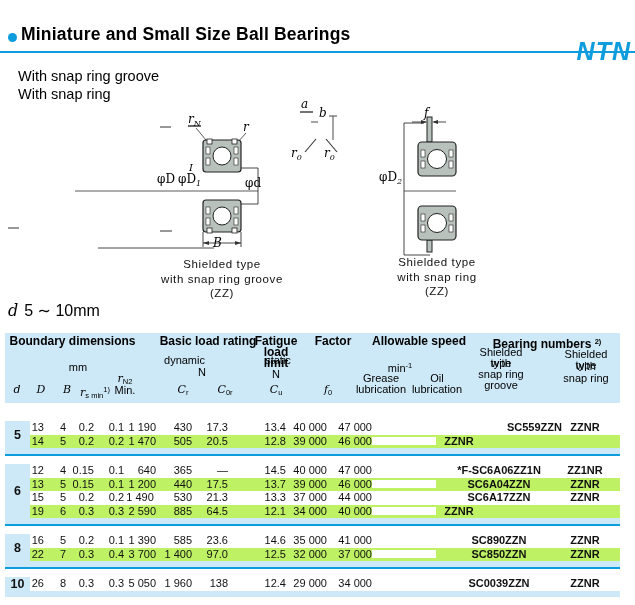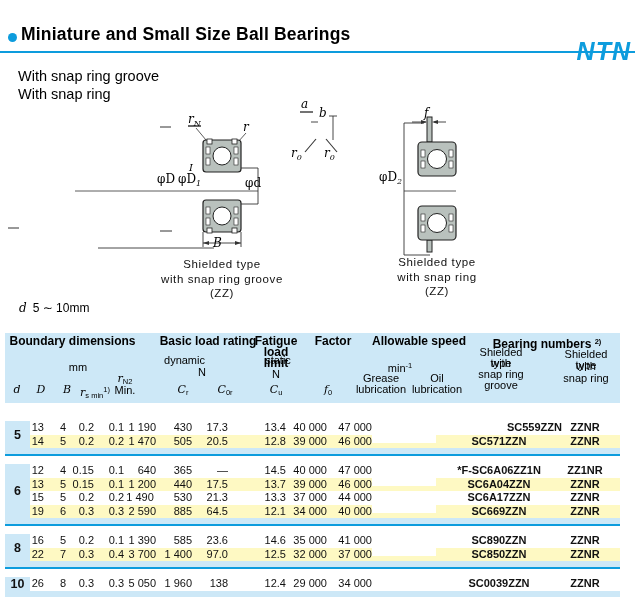--- a/index.html
+++ b/index.html
@@ -12,38 +12,38 @@
   #rule{left:0;top:51px;width:635px;height:2px;background:#0d9cdd;}
   #logo{right:4px;top:39px;font-size:25px;font-weight:bold;font-style:italic;
         color:#0d9cdd;letter-spacing:1px;line-height:25px;}
   #subtitle{left:18px;top:67px;font-size:14.5px;line-height:18px;color:#000;}
   
   .dlab{font-family:"DejaVu Serif",serif;font-style:italic;font-size:12px;color:#000;white-space:nowrap;}
   .dlab .ph{font-style:normal;}
   .dlab sub{font-size:8px;}
   .cap{font-size:11.5px;letter-spacing:.6px;line-height:14.5px;text-align:center;color:#111;}
   
-  #sizerange{left:8px;top:301px;font-size:12px;color:#000;margin-left:11px;}
+  #sizerange{left:8px;top:301px;font-size:16px;color:#000;}
   #sizerange .sym{font-family:"DejaVu Serif",serif;font-style:italic;margin-right:6px;}
   
   #thead{left:5px;top:333px;width:615px;height:70px;background:#cde8f7;font-size:11px;color:#000;}
   #thead .h{position:absolute;text-align:center;line-height:11px;}
   #thead .bold{font-weight:bold;font-size:12px;}
   .sym{font-family:"DejaVu Serif",serif;font-style:italic;}
   .ss{font-size:7.5px;}
   sup.ss{vertical-align:4px;}
   sub.ss{vertical-align:-2px;}
   #tbody{left:5px;top:421px;width:615px;}
   .group{position:relative;width:615px;}
   .dstrip{position:absolute;left:0;top:0;width:25px;background:#cde8f7;}
   .dlabel{position:absolute;left:0;width:25px;display:flex;align-items:center;justify-content:center;
           font-weight:bold;font-size:12.5px;}
   .trow{position:relative;margin-left:25px;width:590px;height:13.5px;display:flex;
         font-size:11px;line-height:13.5px;}
-  .trow.blue{background:#fef9c3;}
+  .trow.blue{background:#bef264;align-items:center;}
   .cell{white-space:nowrap;overflow:visible;}
   .cell.r{text-align:right;}
   .cell.c{text-align:center;font-weight:bold;}
   .spacer{width:615px;height:6px;background:#cde8f7;}
   .divider{width:615px;height:2px;background:#0d9cdd;}
   .gap{width:615px;height:8px;background:#fff;}
 </style>
 </head>
 <body>
 
@@ -227,21 +227,20 @@
           <div class="cell r" style="width: 22px;">5</div>
           <div class="cell r" style="width: 28px;">0.2</div>
           <div class="cell r" style="width: 30px;">0.2</div>
           <div class="cell r" style="width: 32px;">1 470</div>
           <div class="cell r" style="width: 36px;">505</div>
           <div class="cell r" style="width: 36px;">20.5</div>
           <div class="cell r" style="width: 58px;">12.8</div>
           <div class="cell r" style="width: 41px;">39 000</div>
           <div class="cell r" style="width: 45px;">46 000</div>
           <div class="cell gap" style="width: 64px;"></div>
-          <div class="cell c" style="width: 126px;">SC571ZZN</div>
           <div class="cell c" style="width: 46px;">ZZNR</div>
         </div>
         <div class="spacer"></div>
       </div>
       <div class="divider"></div>
       <div class="gap"></div>
       <div class="group">
         <div class="dstrip" style="height: 60px;"></div>
         <div class="dlabel" style="top: 0px; height: 54px;">6</div>
         <div class="trow">
@@ -294,21 +293,20 @@
           <div class="cell r" style="width: 22px;">6</div>
           <div class="cell r" style="width: 28px;">0.3</div>
           <div class="cell r" style="width: 30px;">0.3</div>
           <div class="cell r" style="width: 32px;">2 590</div>
           <div class="cell r" style="width: 36px;">885</div>
           <div class="cell r" style="width: 36px;">64.5</div>
           <div class="cell r" style="width: 58px;">12.1</div>
           <div class="cell r" style="width: 41px;">34 000</div>
           <div class="cell r" style="width: 45px;">40 000</div>
           <div class="cell gap" style="width: 64px;"></div>
-          <div class="cell c" style="width: 126px;">SC669ZZN</div>
           <div class="cell c" style="width: 46px;">ZZNR</div>
         </div>
         <div class="spacer"></div>
       </div>
       <div class="divider"></div>
       <div class="gap"></div>
       <div class="group">
         <div class="dstrip" style="height: 33px;"></div>
         <div class="dlabel" style="top: 0px; height: 27px;">8</div>
         <div class="trow">

